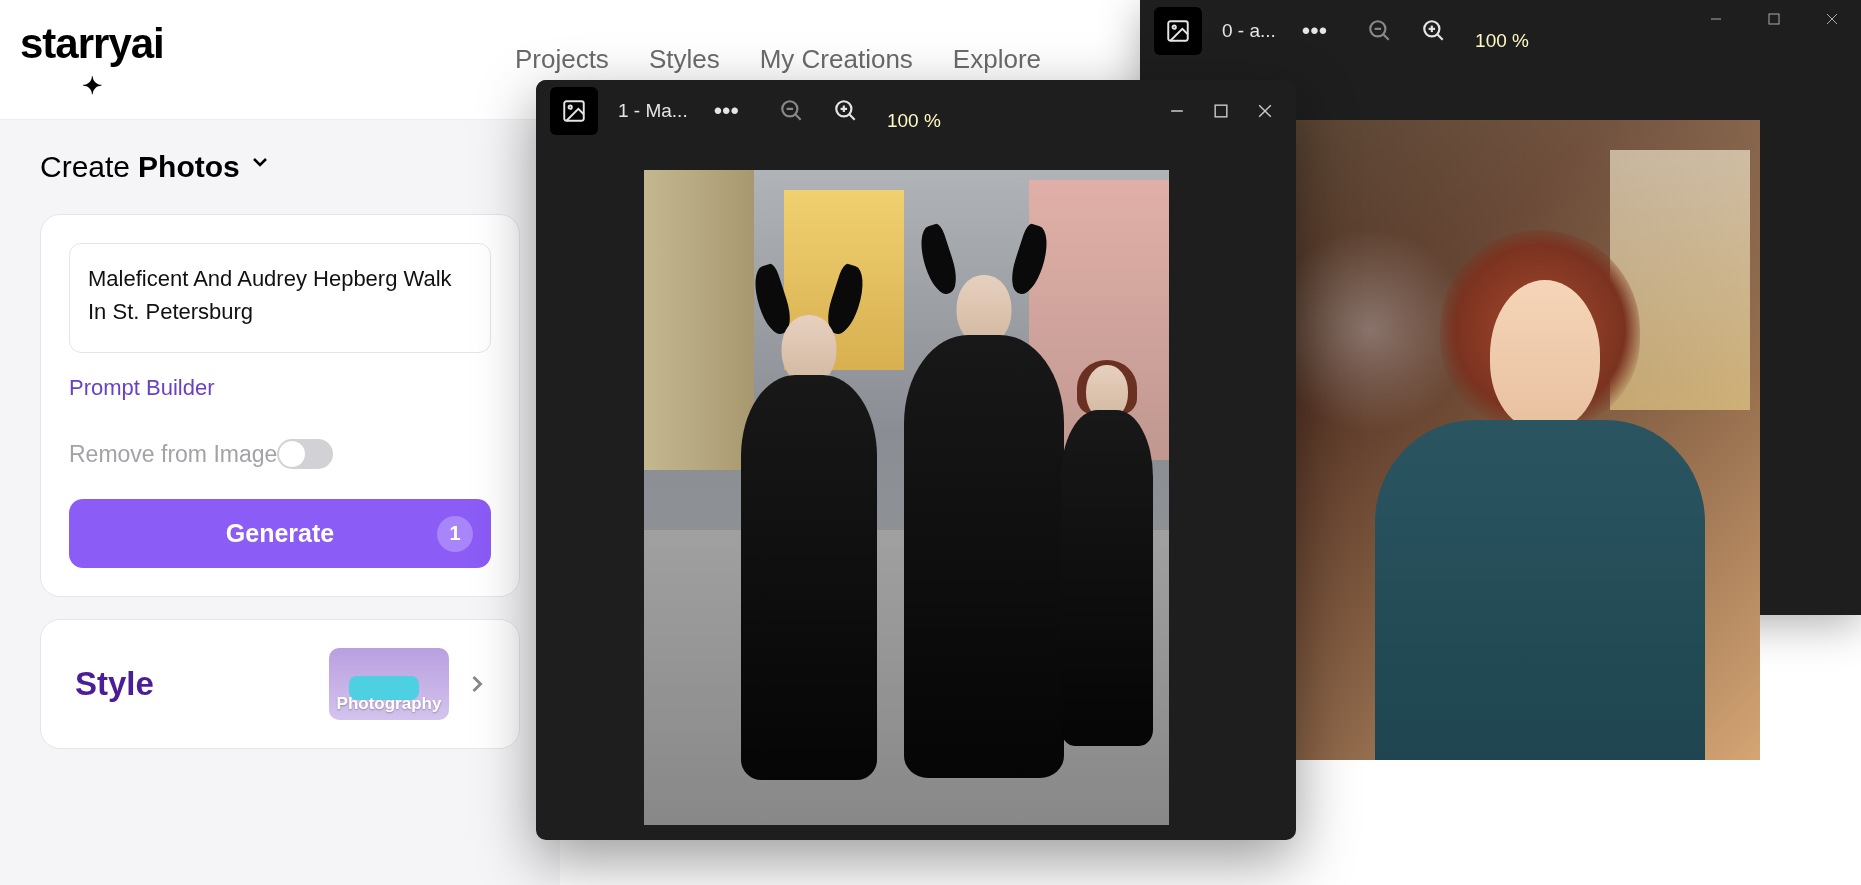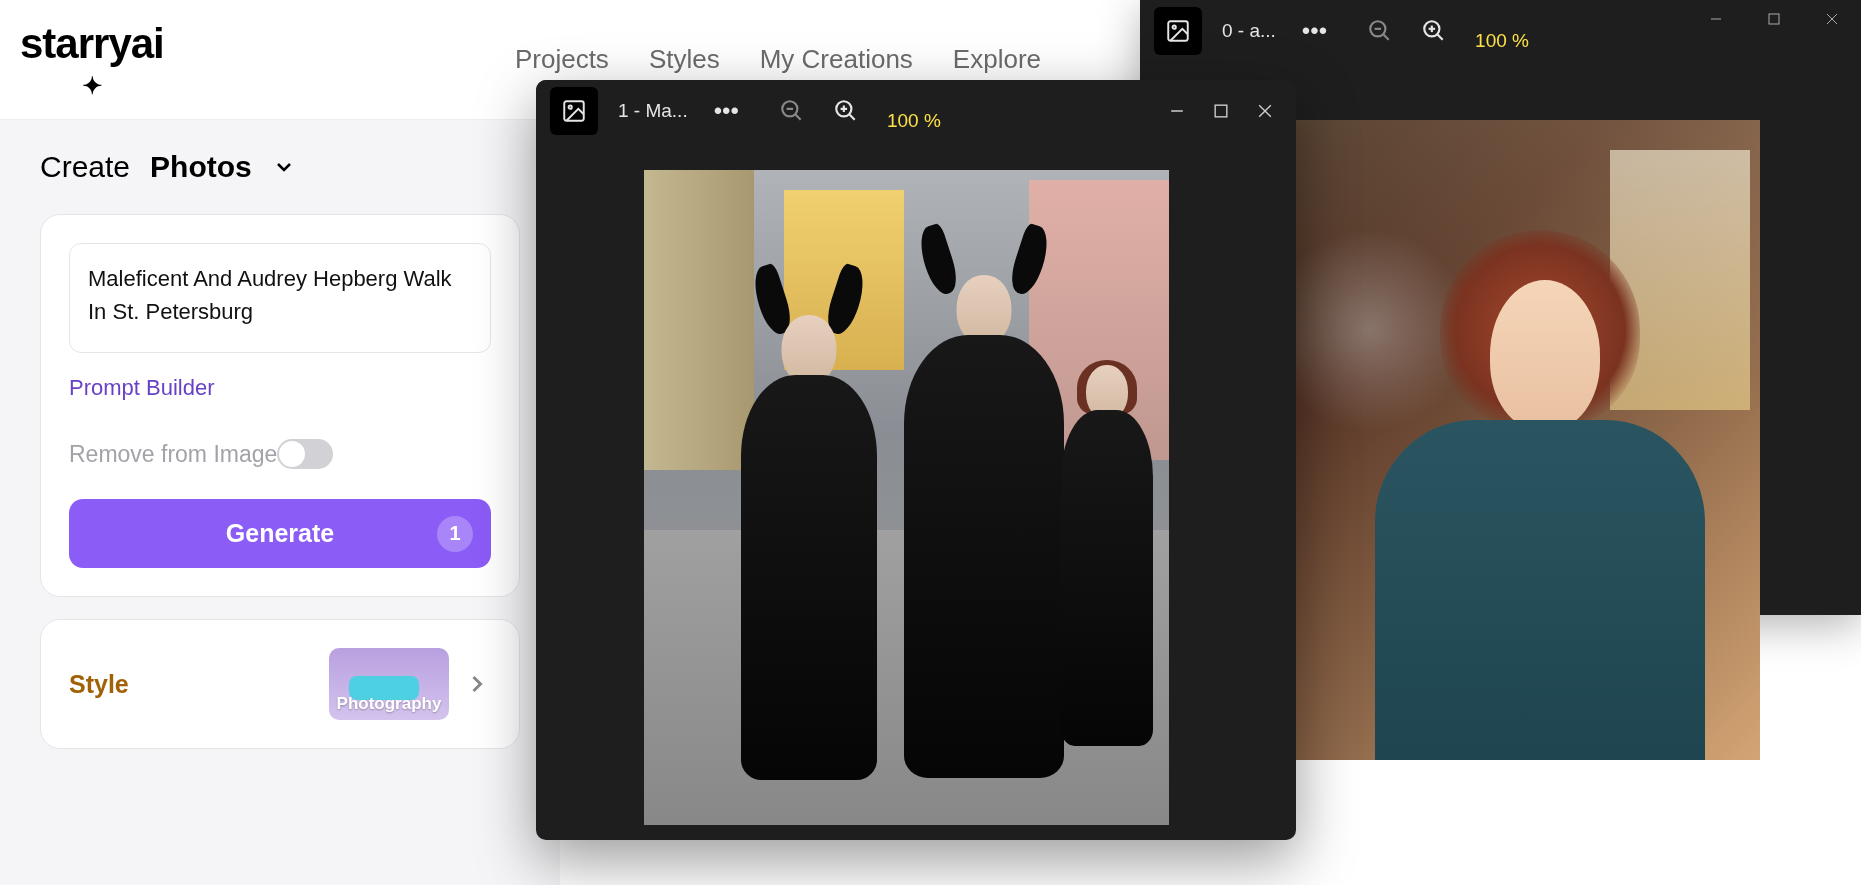--- a/index.html
+++ b/index.html
@@ -7,53 +7,53 @@
 
 
 .webapp { position: absolute; top: 0; left: 0; width: 100%; height: 100%; background: #fff; }
 .header { display: flex; align-items: center; height: 120px; padding: 0 20px; background: #fff; border-bottom: 1px solid #eee; }
 .logo { font-size: 42px; font-weight: 700; letter-spacing: -1px; display: flex; align-items: center; gap: 4px; flex-direction: column; }
 .logo-star { font-size: 24px; }
 .nav { margin-left: auto; display: flex; gap: 40px; padding-right: 800px; }
 .nav-item { font-size: 26px; color: #6b6b6b; cursor: pointer; }
 
 .sidebar { position: absolute; top: 120px; left: 0; width: 560px; padding: 30px 40px; background: #f5f5f7; height: calc(100% - 120px); }
-.create-title { font-size: 30px; font-weight: 400; display: flex; align-items: center; gap: 20px; color: #000; margin-bottom: 30px; }
+.create-title { font-size: 30px; font-weight: 400; display: flex; align-items: flex-start; gap: 8px; color: #000; margin-bottom: 30px; }
 .create-title strong { font-weight: 700; }
 .chevron-down { width: 24px; height: 24px; }
 
 .card { background: #fff; border: 1px solid #e5e5e8; border-radius: 20px; padding: 28px; margin-bottom: 22px; }
 .prompt-input { width: 100%; border: 1px solid #e5e5e8; border-radius: 12px; padding: 18px; font-size: 22px; color: #111; min-height: 110px; resize: none; font-family: inherit; line-height: 1.5; }
 .prompt-builder { color: #6941c6; font-size: 22px; margin-top: 18px; display: inline-block; cursor: pointer; }
 .remove-row { display: flex; align-items: center; justify-content: flex-start; margin-top: 38px; }
 .remove-label { color: #a2a2a8; font-size: 23px; }
 .toggle { width: 56px; height: 30px; background: #d1d1d6; border-radius: 999px; position: relative; cursor: pointer; }
 .toggle::after { content: ''; position: absolute; width: 26px; height: 26px; background: #fff; border-radius: 50%; top: 2px; left: 2px; }
 .generate-btn { width: 100%; background: #8b5cf6; color: #fff; border: none; border-radius: 14px; padding: 20px; font-size: 25px; font-weight: 600; margin-top: 30px; display: flex; align-items: center; justify-content: center; gap: 12px; cursor: pointer; position: relative; }
 .gen-badge { position: absolute; right: 18px; background: rgba(255,255,255,0.25); width: 36px; height: 36px; border-radius: 50%; display: flex; align-items: center; justify-content: center; font-size: 20px; }
 
 .style-card { display: flex; align-items: center; justify-content: space-between; }
-.style-label { font-size: 25px; font-weight: 600; color: #a16207; }
+.style-label { font-size: 33px; font-weight: 600; color: #4c1d95; margin-left: 6px; }
 .style-thumb { width: 120px; height: 72px; border-radius: 10px; background: linear-gradient(180deg, #b8a0e0 0%, #d4c3ed 100%); display: flex; align-items: flex-end; justify-content: center; color: #fff; font-size: 17px; font-weight: 600; padding: 6px; position: relative; overflow: hidden; }
 .style-thumb::before { content: ''; position: absolute; width: 70px; height: 24px; background: #4dd0e1; border-radius: 8px; top: 28px; left: 20px; }
 .style-thumb span { position: relative; z-index: 1; text-shadow: 0 1px 2px rgba(0,0,0,0.3); }
 .chevron-right { width: 28px; height: 28px; color: #888; margin-left: 14px; }
 
 .start-image-row { display: flex; align-items: center; justify-content: space-between; }
 .plus-icon { width: 34px; height: 34px; border: 2.5px solid #000; border-radius: 50%; display: flex; align-items: center; justify-content: center; font-size: 22px; font-weight: 700; cursor: pointer; }
 
 
 .viewer2 { position: absolute; top: 0; left: 1140px; width: 721px; height: 615px; background: #1e1e1e; box-shadow: 0 10px 40px rgba(0,0,0,0.3); }
 .titlebar2 { height: 62px; display: flex; align-items: center; padding: 0 14px; background: #1e1e1e; }
 .tb-icon-box { width: 48px; height: 48px; background: #000; border-radius: 6px; display: flex; align-items: center; justify-content: center; margin-right: 20px; }
 .tb-title { color: #e5e5e5; font-size: 19px; flex: 0 0 auto; }
 .tb-ellipsis { color: #e5e5e5; font-size: 24px; margin: 0 26px; cursor: pointer; }
 .tb-zoom-out { color: #888; margin: 0 14px; }
 .tb-zoom-in { color: #e5e5e5; margin: 0 14px; }
-.tb-zoompct { color: #fde047; font-size: 19px; margin-left: 14px; margin-top: 20px; }
+.tb-zoompct { color: #fef9c3; font-size: 19px; margin-left: 14px; margin-top: 20px; }
 .win-controls2 { position: absolute; top: 0; right: 0; display: flex; }
 .win-btn { width: 58px; height: 38px; display: flex; align-items: center; justify-content: center; color: #aaa; cursor: pointer; }
 .viewer2-content { position: absolute; top: 120px; left: 120px; width: 500px; height: 640px; background: linear-gradient(135deg, #3a2518 0%, #5a3828 30%, #8b6548 60%, #d4a574 100%); overflow: hidden; }
 .fig2 { position: absolute; inset: 0; }
 .fig2-bg { position: absolute; inset: 0; background: radial-gradient(ellipse 200px 240px at 55% 35%, #e8b89a 0%, transparent 35%), linear-gradient(180deg, rgba(255,240,200,0.15) 0%, transparent 40%); }
 .fig2-window { position: absolute; top: 30px; right: 10px; width: 140px; height: 260px; background: linear-gradient(180deg, #fff8e0 0%, #f0d890 100%); opacity: 0.6; }
 .fig2-hair { position: absolute; top: 110px; left: 180px; width: 200px; height: 200px; background: radial-gradient(circle, #a8482e 0%, #7a3320 60%, transparent 75%); border-radius: 50% 50% 45% 45%; }
 .fig2-face { position: absolute; top: 160px; left: 230px; width: 110px; height: 150px; background: linear-gradient(180deg, #f5d5b8 0%, #e8c0a0 100%); border-radius: 50% 50% 45% 45%; }
 .fig2-body { position: absolute; top: 300px; left: 115px; width: 330px; height: 340px; background: linear-gradient(180deg, #2a5560 0%, #1e4550 100%); border-radius: 30% 30% 0 0; }
 .fig2-smoke { position: absolute; top: 100px; left: 0; width: 220px; height: 220px; background: radial-gradient(circle, rgba(220,220,225,0.35) 0%, transparent 65%); }

